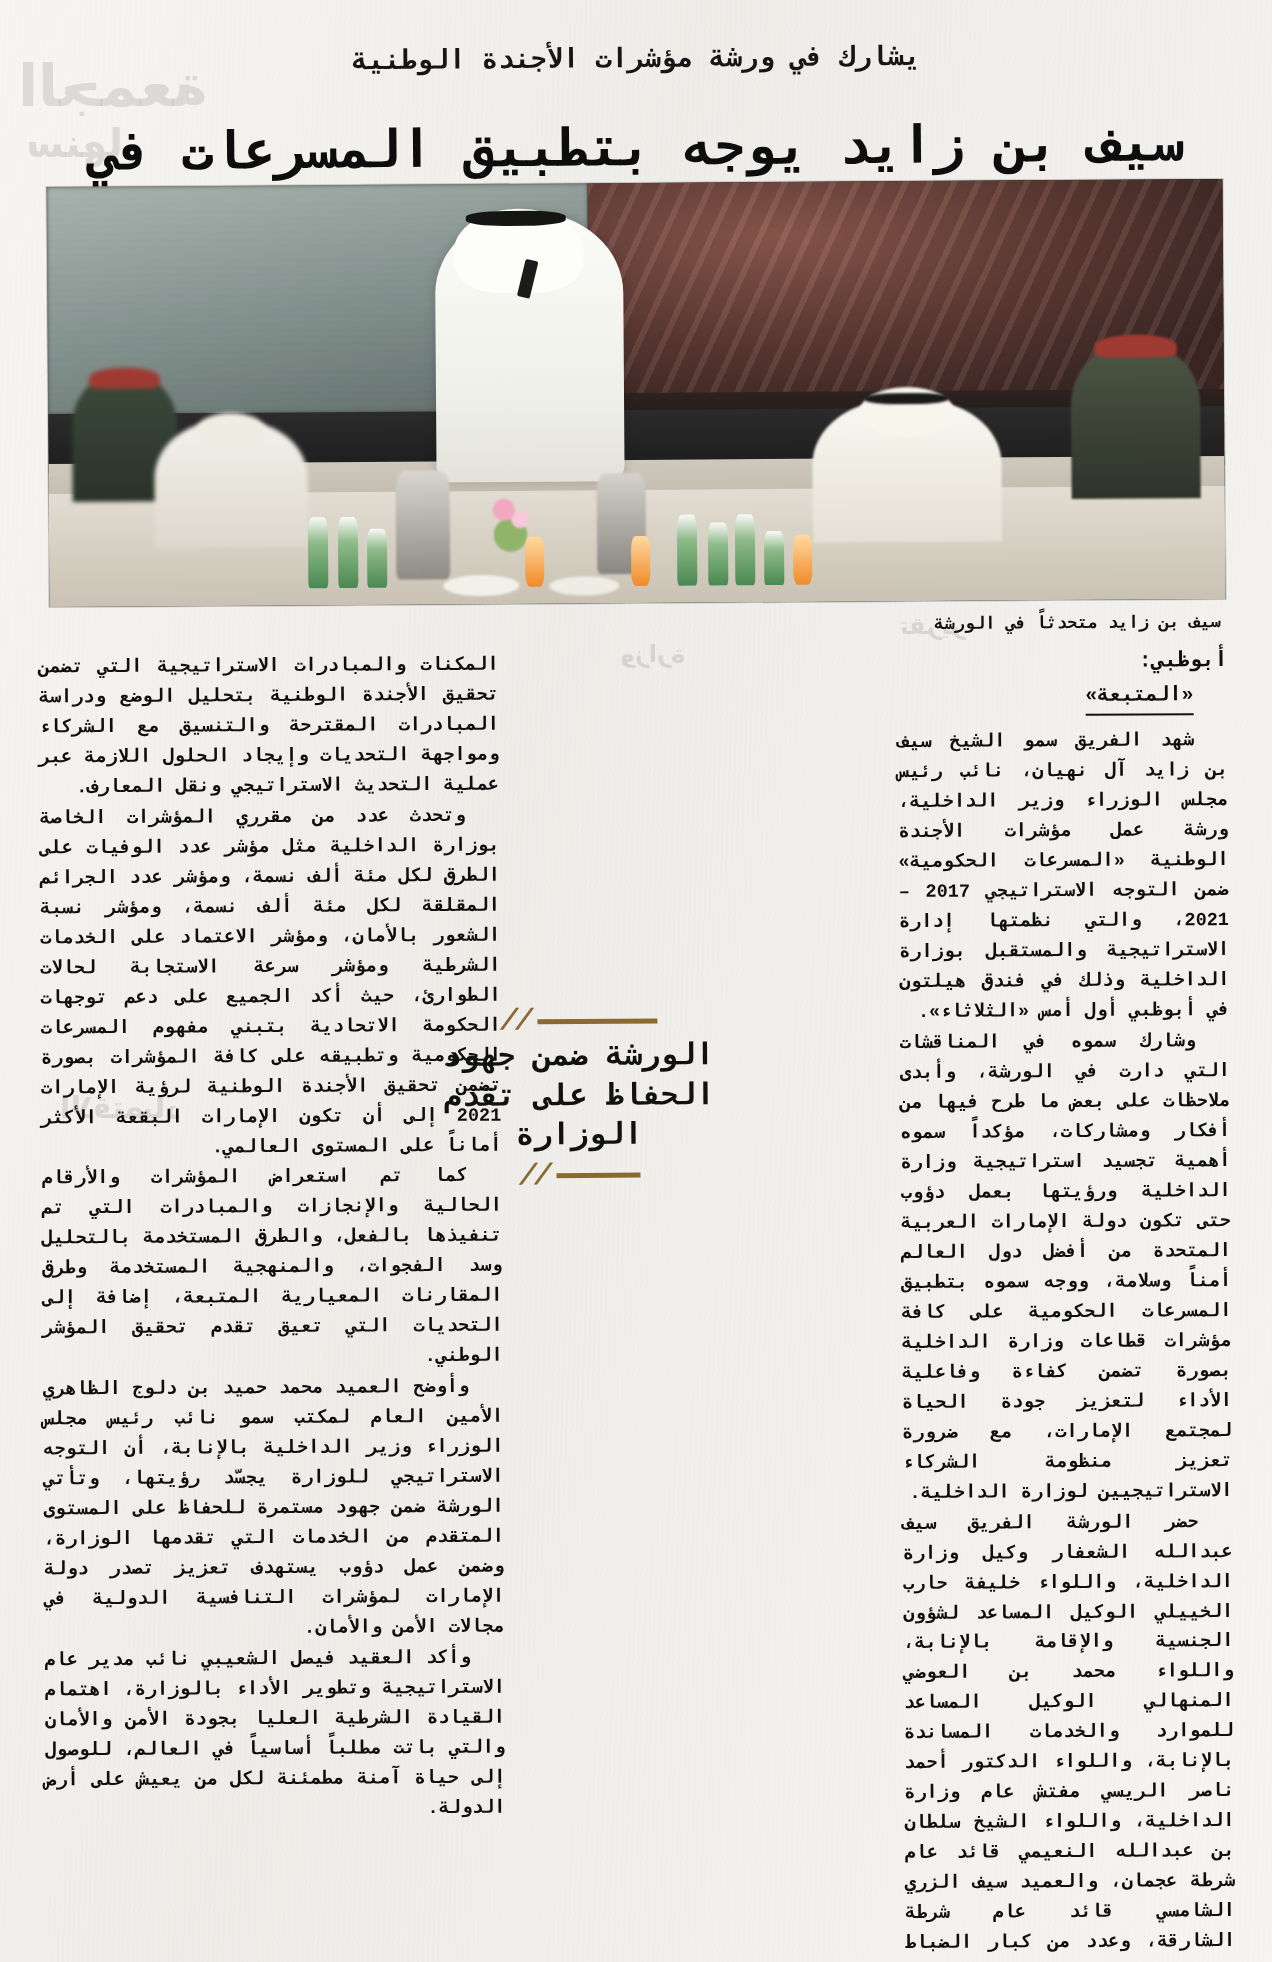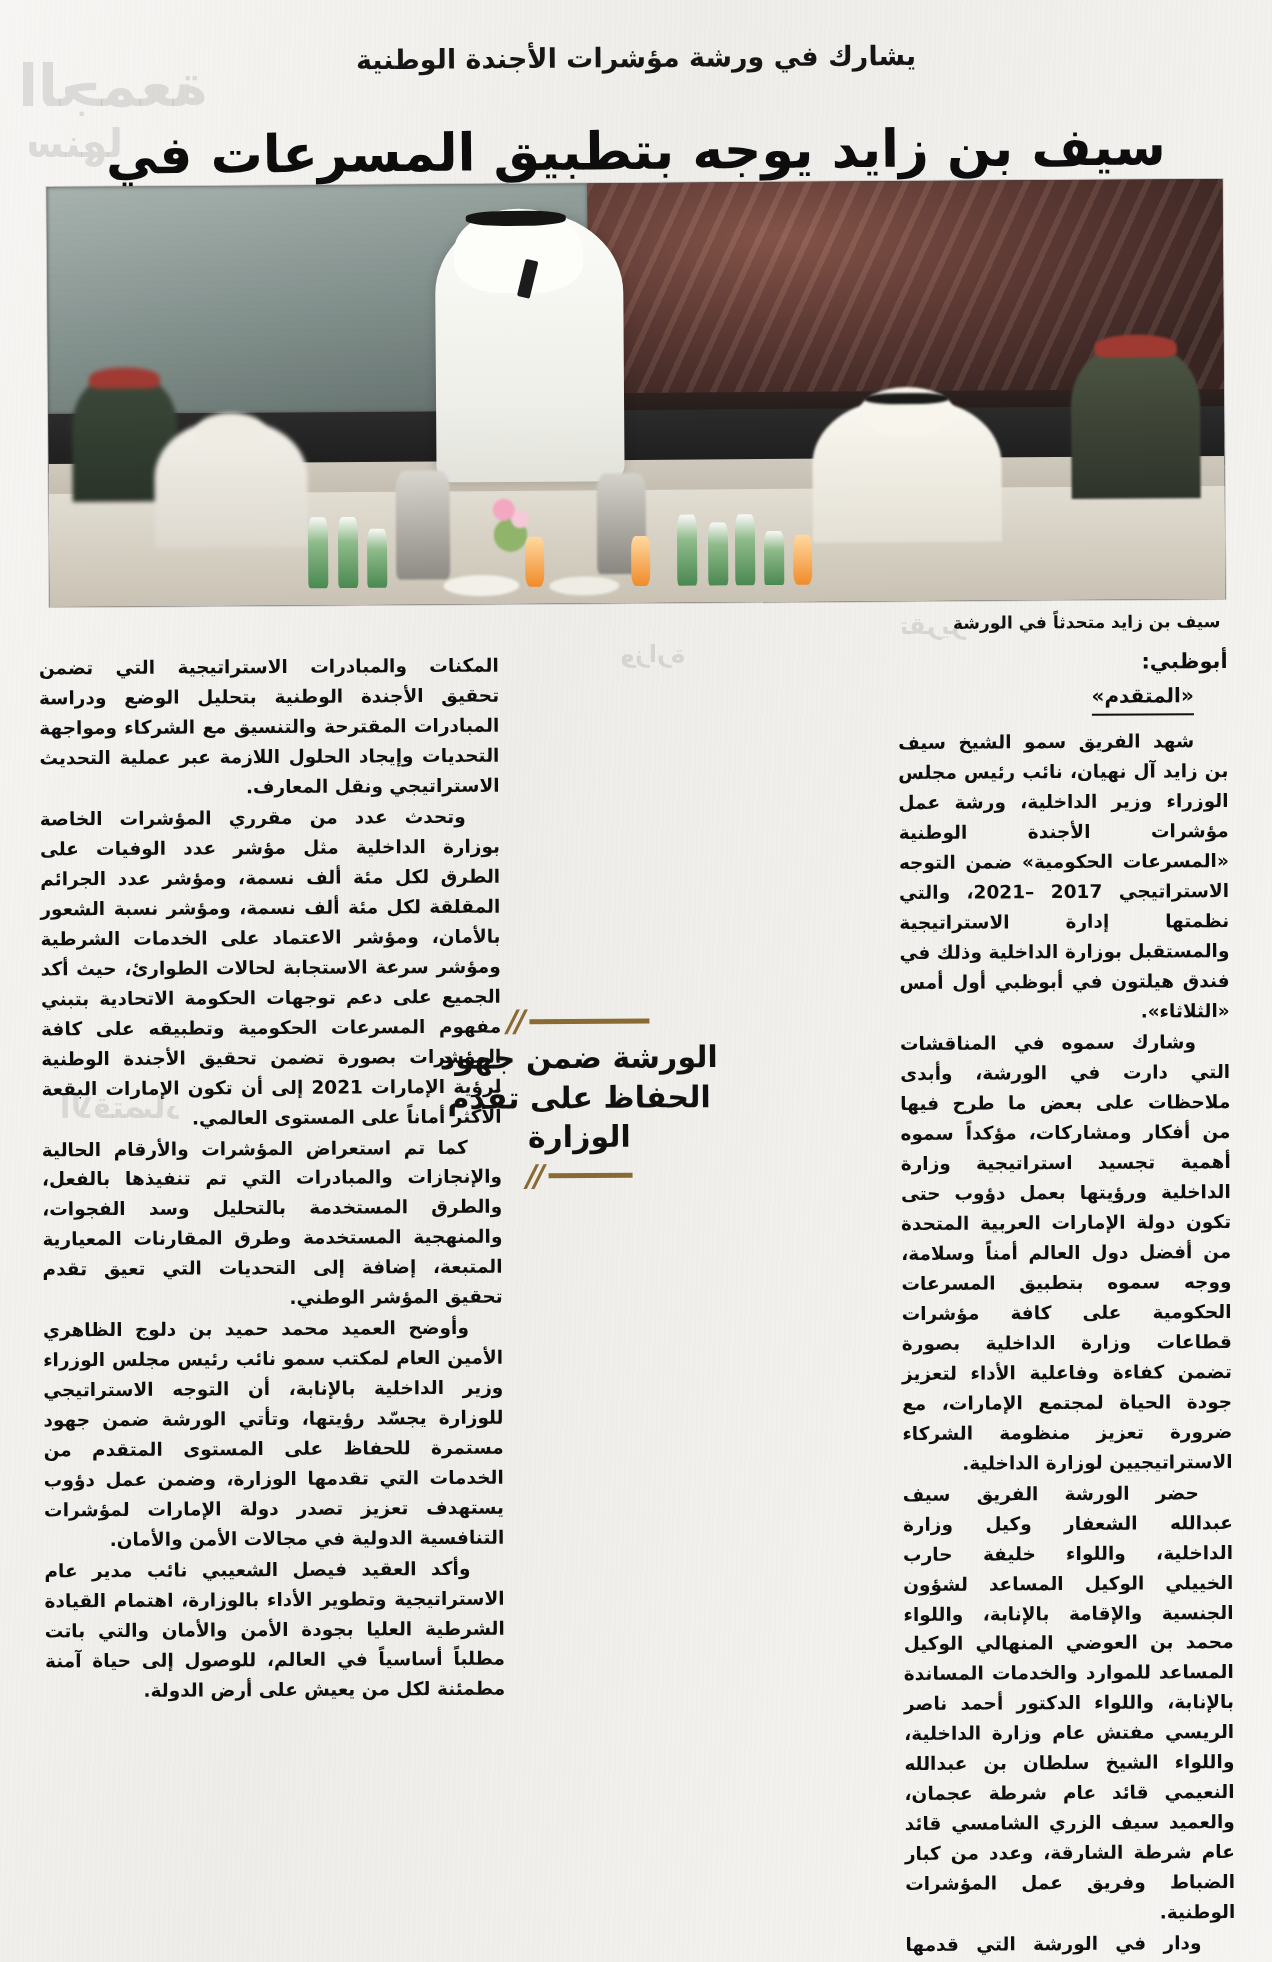--- a/index.html
+++ b/index.html
@@ -20,21 +20,21 @@
   }
   .ghost{
     position:absolute;
     color:rgba(90,90,90,0.16);
     font-weight:700;
     pointer-events:none;
     white-space:nowrap;
     transform:scaleX(-1);
     font-size:26px;
   }
-  .content{position:absolute;inset:0;}
+  .content{position:absolute;inset:0;font-family:Liberation Mono, monospace;}
 
   
   .kicker{
     position:absolute;top:42px;left:0;right:0;
     text-align:center;
     font-size:27px;font-weight:700;color:#161616;
     letter-spacing:0px;
     transform:rotate(-0.45deg);
   }
   .headline{
@@ -204,21 +204,21 @@
     <div class="ph bottle b7"></div>
     <div class="ph juice j1"></div>
     <div class="ph juice j2"></div>
     <div class="ph juice j3"></div>
   </div>
 
   <div class="photo-caption">سيف بن زايد متحدثاً في الورشة</div>
 
   <div class="col col-right">
     <p class="dateline">أبوظبي:</p>
-    <p><span class="source">«المتقدم»</span></p>
+    <p><span class="source">«المتبعة»</span></p>
     <p>شهد الفريق سمو الشيخ سيف بن زايد آل نهيان، نائب رئيس مجلس الوزراء وزير الداخلية، ورشة عمل مؤشرات الأجندة الوطنية «المسرعات الحكومية» ضمن التوجه الاستراتيجي 2017 –2021، والتي نظمتها إدارة الاستراتيجية والمستقبل بوزارة الداخلية وذلك في فندق هيلتون في أبوظبي أول أمس «الثلاثاء».</p>
     <p>وشارك سموه في المناقشات التي دارت في الورشة، وأبدى ملاحظات على بعض ما طرح فيها من أفكار ومشاركات، مؤكداً سموه أهمية تجسيد استراتيجية وزارة الداخلية ورؤيتها بعمل دؤوب حتى تكون دولة الإمارات العربية المتحدة من أفضل دول العالم أمناً وسلامة، ووجه سموه بتطبيق المسرعات الحكومية على كافة مؤشرات قطاعات وزارة الداخلية بصورة تضمن كفاءة وفاعلية الأداء لتعزيز جودة الحياة لمجتمع الإمارات، مع ضرورة تعزيز منظومة الشركاء الاستراتيجيين لوزارة الداخلية.</p>
     <p>حضر الورشة الفريق سيف عبدالله الشعفار وكيل وزارة الداخلية، واللواء خليفة حارب الخييلي الوكيل المساعد لشؤون الجنسية والإقامة بالإنابة، واللواء محمد بن العوضي المنهالي الوكيل المساعد للموارد والخدمات المساندة بالإنابة، واللواء الدكتور أحمد ناصر الريسي مفتش عام وزارة الداخلية، واللواء الشيخ سلطان بن عبدالله النعيمي قائد عام شرطة عجمان، والعميد سيف الزري الشامسي قائد عام شرطة الشارقة، وعدد من كبار الضباط وفريق عمل المؤشرات الوطنية.</p>
     <p>ودار في الورشة التي قدمها المقدم عبدالرحمن علي سعيد المنصوري مدير إدارة الاستراتيجية والمستقبل بالوزارة، نقاشات حول إدارة شؤون المؤشرات الخاصة بوزارة الداخلية إلى تحديد</p>
   </div>
 
   <div class="col col-left">
     <p style="text-indent:0">المكنات والمبادرات الاستراتيجية التي تضمن تحقيق الأجندة الوطنية بتحليل الوضع ودراسة المبادرات المقترحة والتنسيق مع الشركاء ومواجهة التحديات وإيجاد الحلول اللازمة عبر عملية التحديث الاستراتيجي ونقل المعارف.</p>
     <p>وتحدث عدد من مقرري المؤشرات الخاصة بوزارة الداخلية مثل مؤشر عدد الوفيات على الطرق لكل مئة ألف نسمة، ومؤشر عدد الجرائم المقلقة لكل مئة ألف نسمة، ومؤشر نسبة الشعور بالأمان، ومؤشر الاعتماد على الخدمات الشرطية ومؤشر سرعة الاستجابة لحالات الطوارئ، حيث أكد الجميع على دعم توجهات الحكومة الاتحادية بتبني مفهوم المسرعات الحكومية وتطبيقه على كافة المؤشرات بصورة تضمن تحقيق الأجندة الوطنية لرؤية الإمارات 2021 إلى أن تكون الإمارات البقعة الأكثر أماناً على المستوى العالمي.</p>
     <p>كما تم استعراض المؤشرات والأرقام الحالية والإنجازات والمبادرات التي تم تنفيذها بالفعل، والطرق المستخدمة بالتحليل وسد الفجوات، والمنهجية المستخدمة وطرق المقارنات المعيارية المتبعة، إضافة إلى التحديات التي تعيق تقدم تحقيق المؤشر الوطني.</p>

